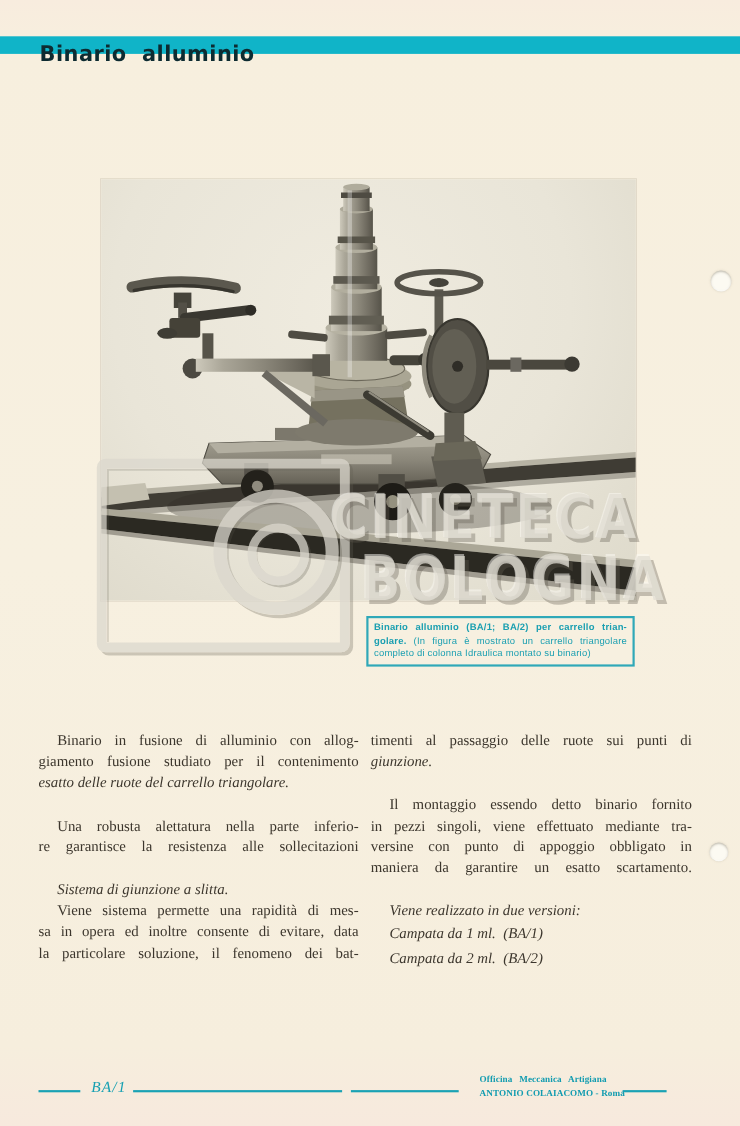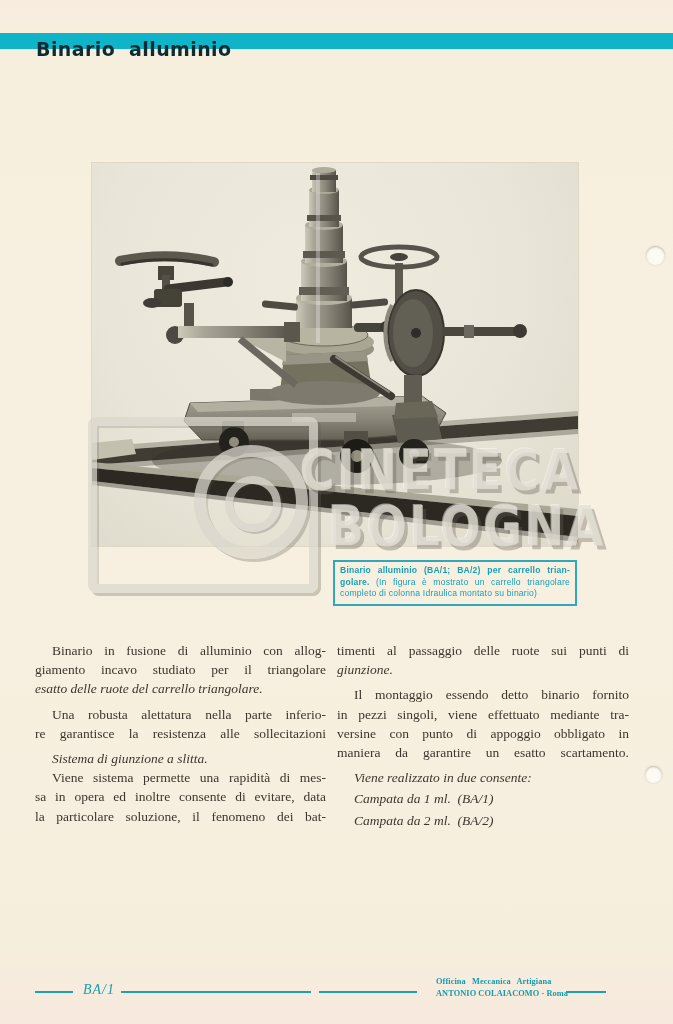--- a/index.html
+++ b/index.html
@@ -48,24 +48,24 @@
   .caption {
     position:absolute; left:333px; top:560px; width:230px; z-index:6;
     border:2px solid #2fa8b8; padding:3px 5px 4px 5px; background:rgba(247,240,224,0.55);
     font-family:"Liberation Sans","DejaVu Sans",sans-serif; font-size:8.6px; line-height:11.6px;
     color:#1a9fb1; letter-spacing:0.2px;
   }
   .cap-line { text-align:justify; text-align-last:justify; }
   .cap-line.last { text-align-last:auto; }
   .cap-bold { font-weight:bold; }
   
-  .col { position:absolute; top:641px; font-size:13.5px; line-height:19.2px; color:#3c362d; }
+  .col { position:absolute; top:663px; font-size:13.5px; line-height:19.2px; color:#3c362d; }
   .col-left  { left:35px;  width:291px; }
   .col-right { left:337px; width:292px; }
-  .para { margin-top:6px; }
+  .para { margin-top:20px; }
   .para:first-child { margin-top:0; }
   .col-left .para:nth-child(4) { margin-top:0; }
   .col-right .para:nth-child(4), .col-right .para:nth-child(5) { margin-top:2px; }
   .para.indent .line:first-child { text-indent:17px; }
   .line { text-align:justify; text-align-last:justify; }
   .line.last { text-align-last:auto;font-style:italic; }
   
   .f-rule { position:absolute; height:2px; background:#1aa2b4; top:991px; }
   .f-rule.r1 { left:35px;  width:38px; }
   .f-rule.r2 { left:121px; width:190px; }
@@ -225,21 +225,21 @@
 
   <div class="caption">
       <div class="cap-line"><span class="cap-bold">Binario alluminio (BA/1; BA/2) per carrello trian-</span></div>
       <div class="cap-line"><span class="cap-bold">golare.</span><span> (In figura è mostrato un carrello triangolare</span></div>
       <div class="cap-line last"><span>completo di colonna Idraulica montato su binario)</span></div>
     </div>
 
   <div class="col col-left">
       <div class="para indent">
         <div class="line">Binario in fusione di alluminio con allog-</div>
-        <div class="line">giamento incavo studiato per il triangolare</div>
+        <div class="line">giamento fusione studiato per il contenimento</div>
         <div class="line last">esatto delle ruote del carrello triangolare.</div>
       </div>
       <div class="para indent">
         <div class="line">Una robusta alettatura nella parte inferio-</div>
         <div class="line">re garantisce la resistenza alle sollecitazioni</div>
       </div>
       <div class="para indent">
         <div class="line last">Sistema di giunzione a slitta.</div>
       </div>
       <div class="para indent">
@@ -253,21 +253,21 @@
         <div class="line">timenti al passaggio delle ruote sui punti di</div>
         <div class="line last">giunzione.</div>
       </div>
       <div class="para indent">
         <div class="line">Il montaggio essendo detto binario fornito</div>
         <div class="line">in pezzi singoli, viene effettuato mediante tra-</div>
         <div class="line">versine con punto di appoggio obbligato in</div>
         <div class="line">maniera da garantire un esatto scartamento.</div>
       </div>
       <div class="para indent">
-        <div class="line last">Viene realizzato in due consente:</div>
+        <div class="line last">Viene realizzato in due versioni:</div>
       </div>
       <div class="para indent">
         <div class="line last">Campata da 1 ml.&nbsp;&nbsp;(BA/1)</div>
       </div>
       <div class="para indent">
         <div class="line last">Campata da 2 ml.&nbsp;&nbsp;(BA/2)</div>
       </div>
     </div>
 
   <div class="f-rule r1"></div>

